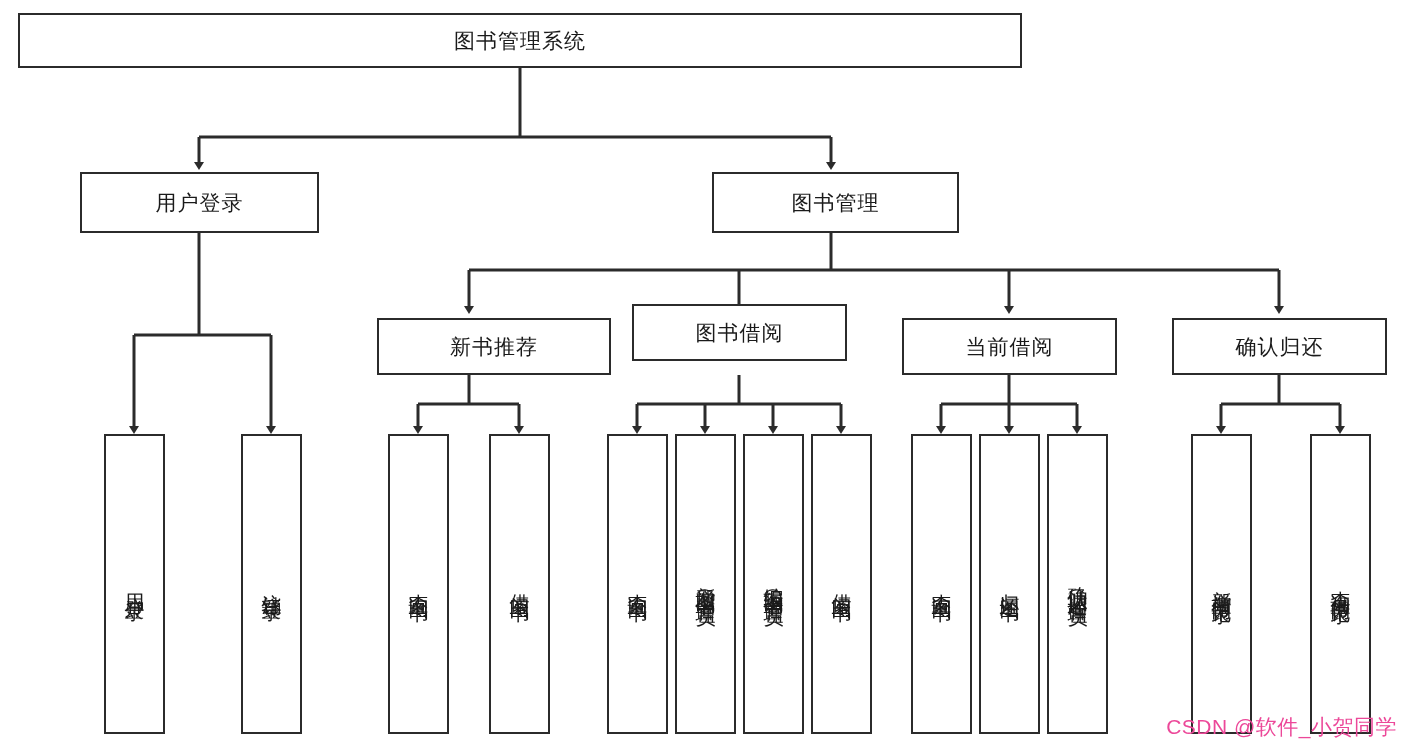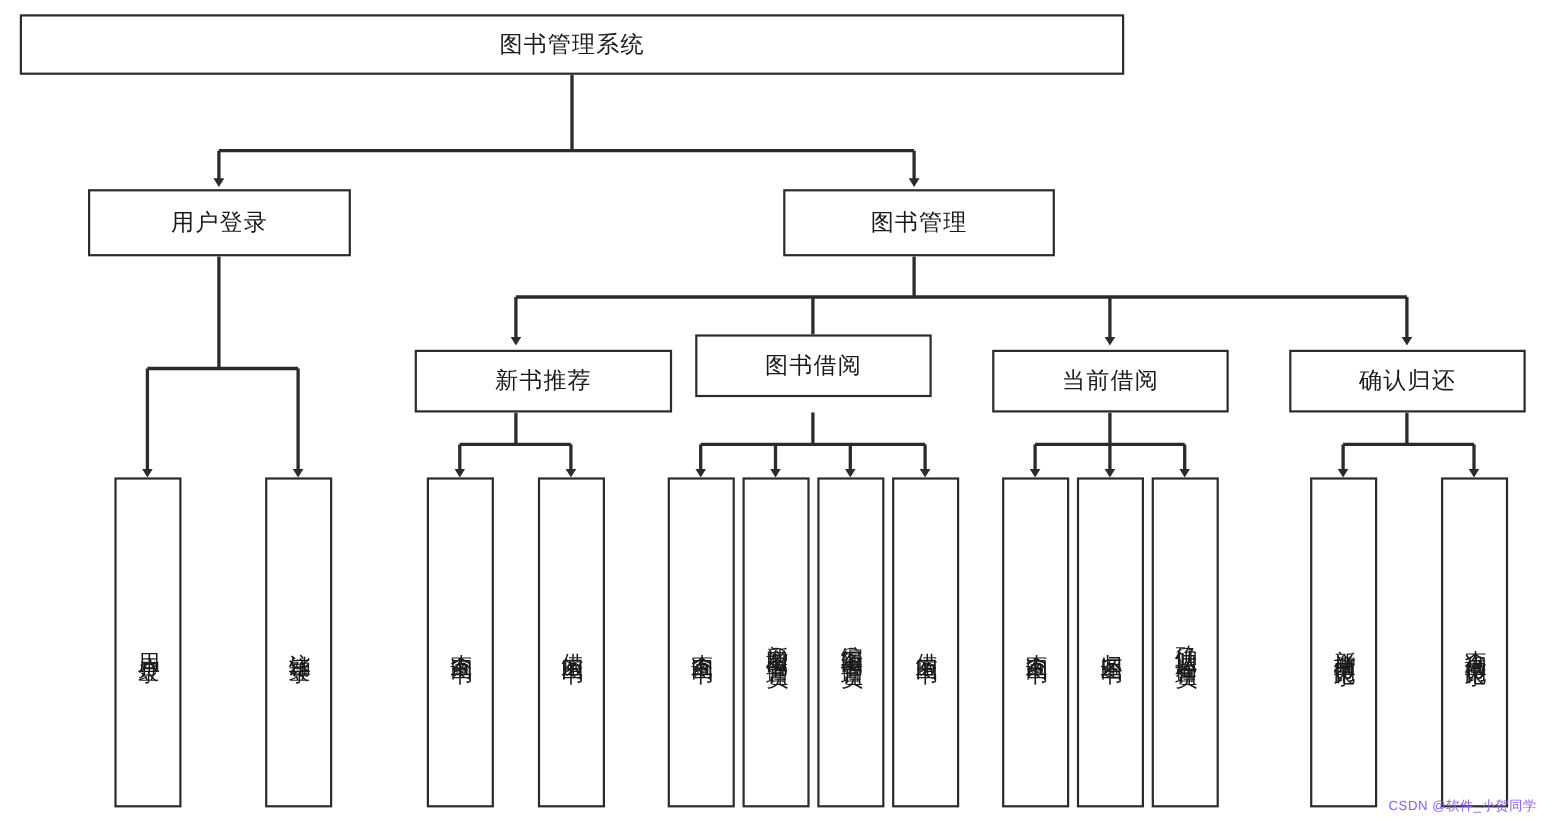--- a/index.html
+++ b/index.html
@@ -58,22 +58,22 @@
   }
   .node.vert .vtxt {
     writing-mode: vertical-rl;
     text-orientation: upright;
     display: block;
   }
   .watermark {
     position: absolute;
     right: 8px;
     bottom: 6px;
-    font-size: 12px;
-    color: #8b5cf6;
+    font-size: 21px;
+    color: #ec4899;
     letter-spacing: 0.5px;
     white-space: nowrap;
     user-select: none;
   }
 </style>
 </head>
 <body>
 
 <div id="canvas">
 

